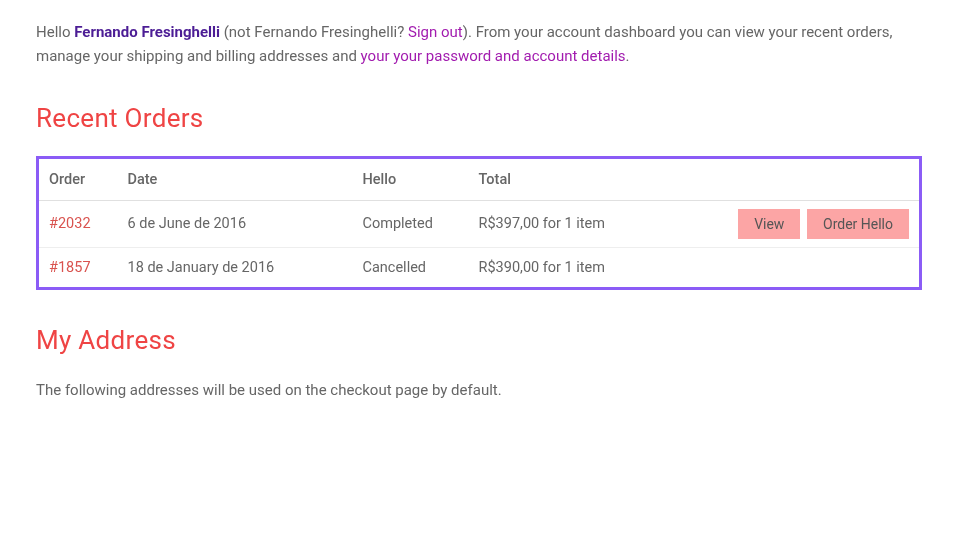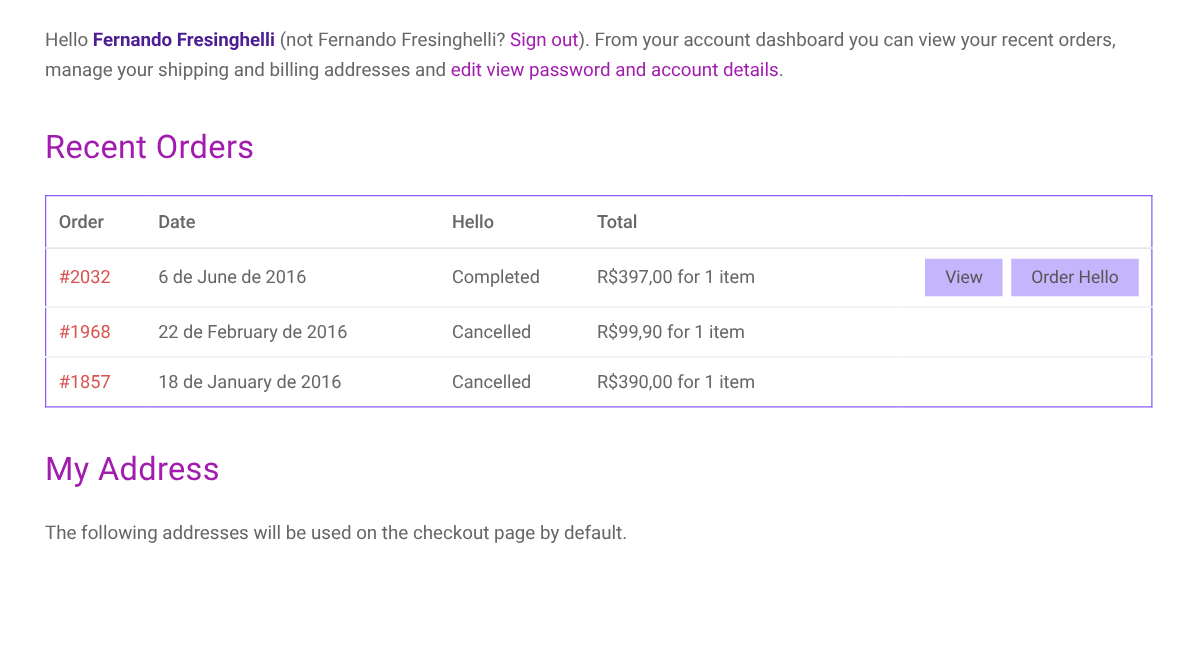--- a/index.html
+++ b/index.html
@@ -23,28 +23,28 @@
       font-weight: 700;
     }
     a.link {
       color: #a21caf;
       text-decoration: none;
       cursor: pointer;
     }
     h2 {
       font-size: 26px;
       font-weight: 400;
-      color: #a21caf;
+      color: #ef4444;
       margin-bottom: 16px;
       letter-spacing: 0.3px;
     }
     .orders-table {
       width: 100%;
       border-collapse: collapse;
-      border: 1px solid #8b5cf6;
+      border: 3px solid #8b5cf6;
       margin-bottom: 30px;
       padding-left: 24px;
     }
     .orders-table thead th {
       text-align: left;
       padding: 9px 10px;
       font-weight: 500;
       color: #666;
       border-bottom: 1px solid #e0e0e0;
       background: #fff;
@@ -64,21 +64,21 @@
       color: #d9534f;
       text-decoration: none;
       cursor: pointer;
     }
     .actions-cell {
       text-align: right;
       white-space: nowrap;
     }
     .btn {
       display: inline-block;
-      background: #c4b5fd;
+      background: #fca5a5;
       color: #555;
       border: none;
       padding: 7px 16px;
       font-size: 14px;
       cursor: pointer;
       margin-left: 3px;
       font-family: inherit;
     }
     .address-intro {
       margin-bottom: 26px;
@@ -89,21 +89,21 @@
     .col-status { width: 116px; }
     .col-total { }
     .col-actions { width: 200px; }
   </style>
 </head>
 <body>
 
 <p class="intro">
   <span>Hello</span>
   <strong>Fernando Fresinghelli</strong>
-  <span>(not Fernando Fresinghelli? </span><a class="link">Sign out</a><span>). From your account dashboard you can view your recent orders, manage your shipping and billing addresses and </span><a class="link">edit view password and account details</a><span>.</span>
+  <span>(not Fernando Fresinghelli? </span><a class="link">Sign out</a><span>). From your account dashboard you can view your recent orders, manage your shipping and billing addresses and </span><a class="link">your your password and account details</a><span>.</span>
 </p>
 
 <h2>Recent Orders</h2>
 
 <table class="orders-table">
   <thead>
     <tr>
       <th class="col-order">Order</th>
       <th class="col-date">Date</th>
       <th class="col-status">Hello</th>
@@ -116,27 +116,20 @@
       <td><a class="order-link">#2032</a></td>
       <td>6 de June de 2016</td>
       <td>Completed</td>
       <td>R$397,00 for 1 item</td>
       <td class="actions-cell">
         <button class="btn">View</button>
         <button class="btn">Order Hello</button>
       </td>
     </tr>
     <tr>
-      <td><a class="order-link">#1968</a></td>
-      <td>22 de February de 2016</td>
-      <td>Cancelled</td>
-      <td>R$99,90 for 1 item</td>
-      <td class="actions-cell"></td>
-    </tr>
-    <tr>
       <td><a class="order-link">#1857</a></td>
       <td>18 de January de 2016</td>
       <td>Cancelled</td>
       <td>R$390,00 for 1 item</td>
       <td class="actions-cell"></td>
     </tr>
   </tbody>
 </table>
 
 <h2>My Address</h2>

